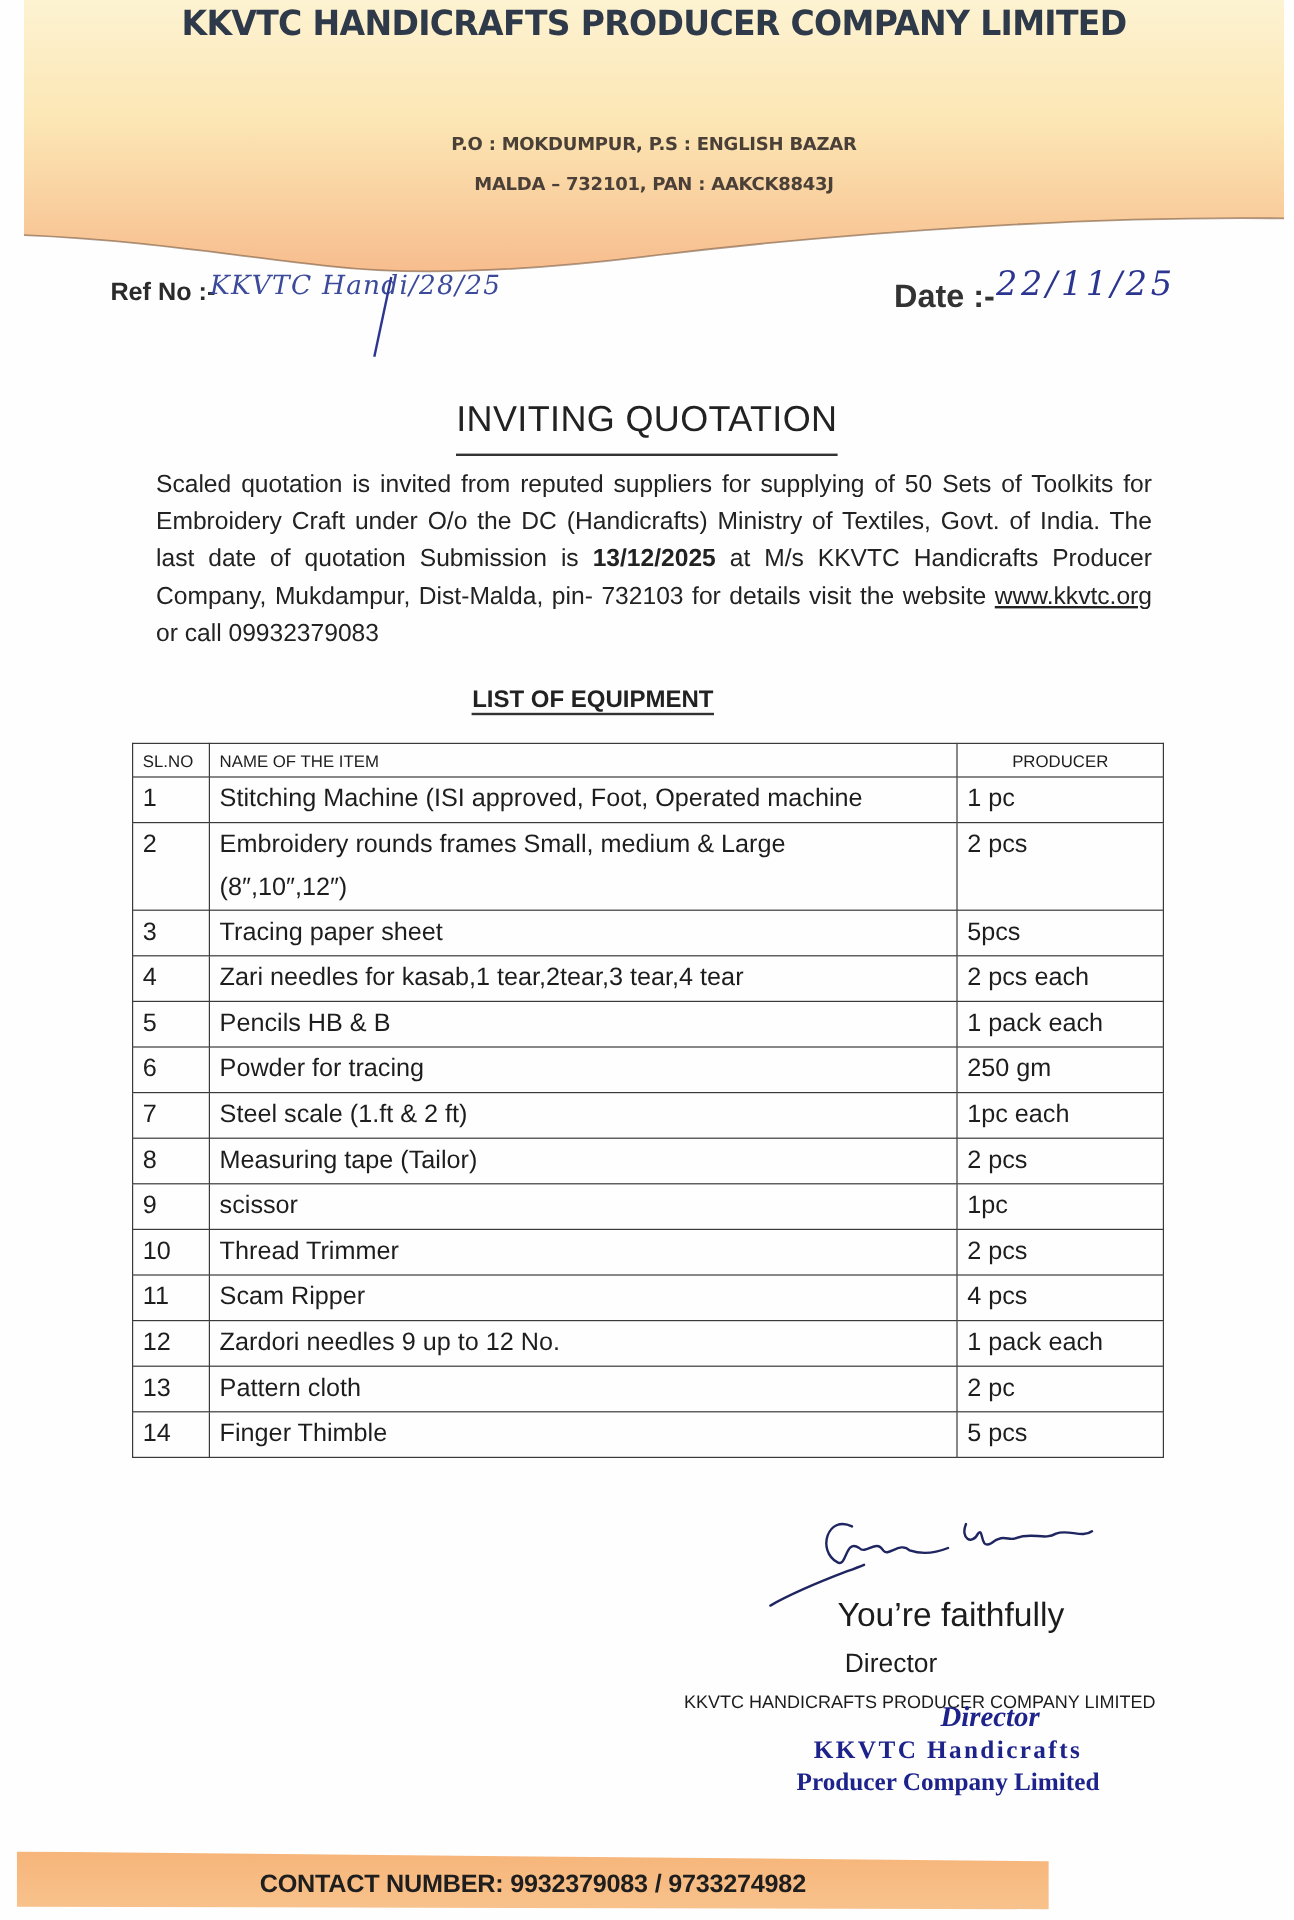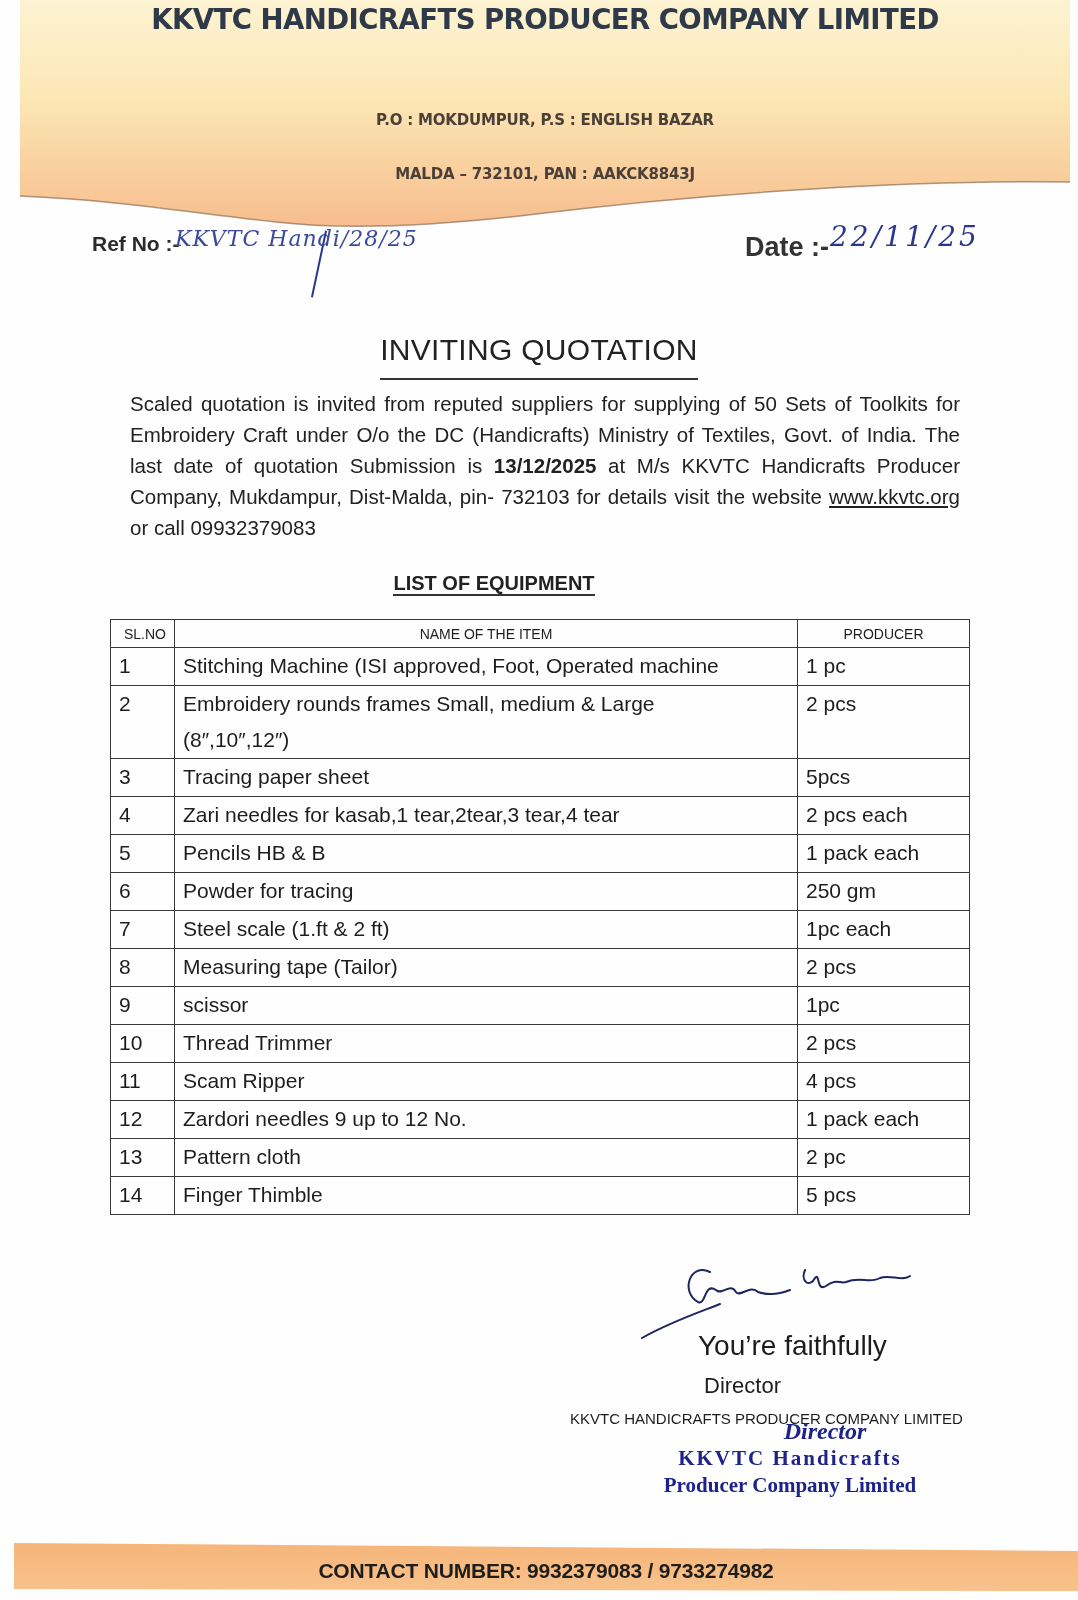--- a/index.html
+++ b/index.html
@@ -15,21 +15,21 @@
     font-family: "DejaVu Sans", sans-serif; font-weight: bold; font-size: 29px;
     color: #2e3a4a; letter-spacing: -0.6px; transform: scaleX(0.95);
   }
   .addr-line {
     position: absolute; left: 0; right: 0; text-align: center;
     font-family: "DejaVu Sans", sans-serif; font-weight: bold; font-size: 15px;
     color: #4a4038; letter-spacing: -0.2px;
   }
   .addr1 { top: 66px; }
   .addr2 { top: 111px; }
-  .addr3 { top: 165px; text-align: center; }
+  .addr3 { top: 144px; text-align: center; }
 
   .ref-row { position: absolute; left: 72px; top: 232px; font-size: 21px; font-weight: bold; color: #2b2b2b; margin-left: 20px; }
   .ref-value {
     position: absolute; left: 175px; top: 226px; font-family: "DejaVu Serif", serif; font-style: italic;
     font-size: 22px; color: #3b4a9a; letter-spacing: 1px;
   }
   .date-row { position: absolute; left: 745px; top: 232px; font-size: 27px; font-weight: bold; color: #333; }
   .date-value {
     position: absolute; left: 830px; top: 220px; font-family: "DejaVu Serif", serif; font-style: italic;
     font-size: 28px; color: #2c3590; letter-spacing: 3px;
@@ -53,40 +53,40 @@
     position: absolute; left: 0; right: 0; top: 572px; text-align: center; padding-left: 20px;
     font-weight: bold; font-size: 20px; color: #222; transform: translateX(-55px);
   }
   .list-title span { border-bottom: 2px solid #333; }
 
   table.equip {
     position: absolute; left: 110px; top: 619px; width: 860px;
     border-collapse: collapse; font-size: 21px; color: #1d1d1d;
   }
   table.equip th, table.equip td { border: 1.5px solid #3a3a3a; padding: 0 8px; vertical-align: top; text-align: left; }
-  table.equip th { font-size: 14px; font-weight: normal; height: 28px; vertical-align: middle; text-align: right; }
-  table.equip th.c-name { text-align: center; }
+  table.equip th { font-size: 14px; font-weight: normal; height: 28px; vertical-align: middle; }
+  table.equip th.c-name { text-align: left; }
   table.equip th.c-qty { text-align: center; }
   table.equip td { height: 38px; line-height: 36px; }
   .c-sl { width: 64px; }
   .c-qty { width: 172px; }
 
   .signature { position: absolute; left: 640px; top: 1262px; width: 290px; height: 80px; }
   .closing { position: absolute; left: 698px; top: 1330px; font-size: 28px; color: #1c1c1c; }
   .closing-role { position: absolute; left: 704px; top: 1373px; font-size: 22px; color: #1c1c1c; }
   .closing-company { position: absolute; left: 570px; top: 1410px; font-size: 15px; color: #1c1c1c; }
   .stamp {
     position: absolute; left: 660px; top: 1418px; width: 260px; text-align: center;
     font-family: "Liberation Serif", serif; color: #1d238a; font-weight: bold; line-height: 27px;
   }
   .stamp .st-role { font-style: italic; font-size: 24px; padding-left: 70px; }
   .stamp .st-l1 { font-size: 21px; letter-spacing: 2px; }
   .stamp .st-l2 { font-size: 21px; }
 
-  .footer-band { position: absolute; left: 14px; top: 1543px; width: 1064px; height: 56px; }
+  .footer-band { position: absolute; left: 14px; top: 1543px; width: 860px; height: 56px; }
   .footer-band svg { position: absolute; left: 0; top: 0; width: 100%; height: 100%; }
   .footer-text {
     position: absolute; left: 0; right: 0; top: 16px; text-align: center;
     font-weight: bold; font-size: 21px; color: #1e1e1e; letter-spacing: -0.2px;
   }
 </style>
 </head>
 <body>
 
 <div class="letterhead">

